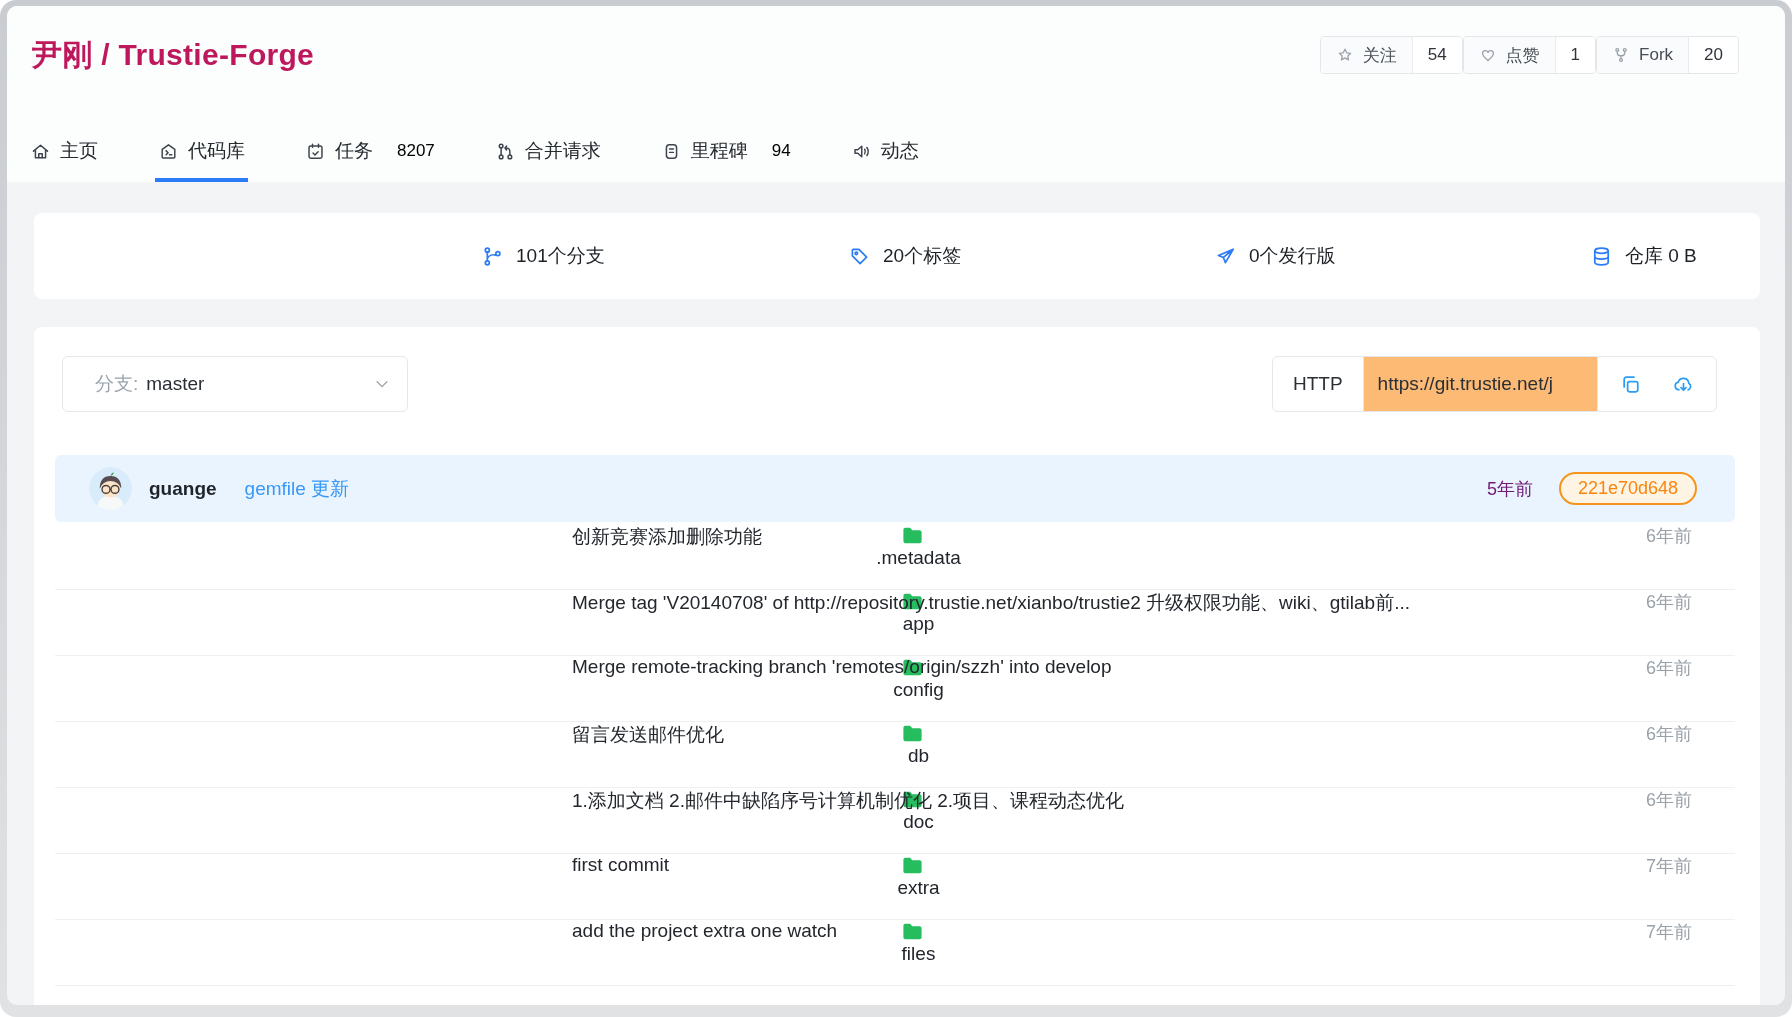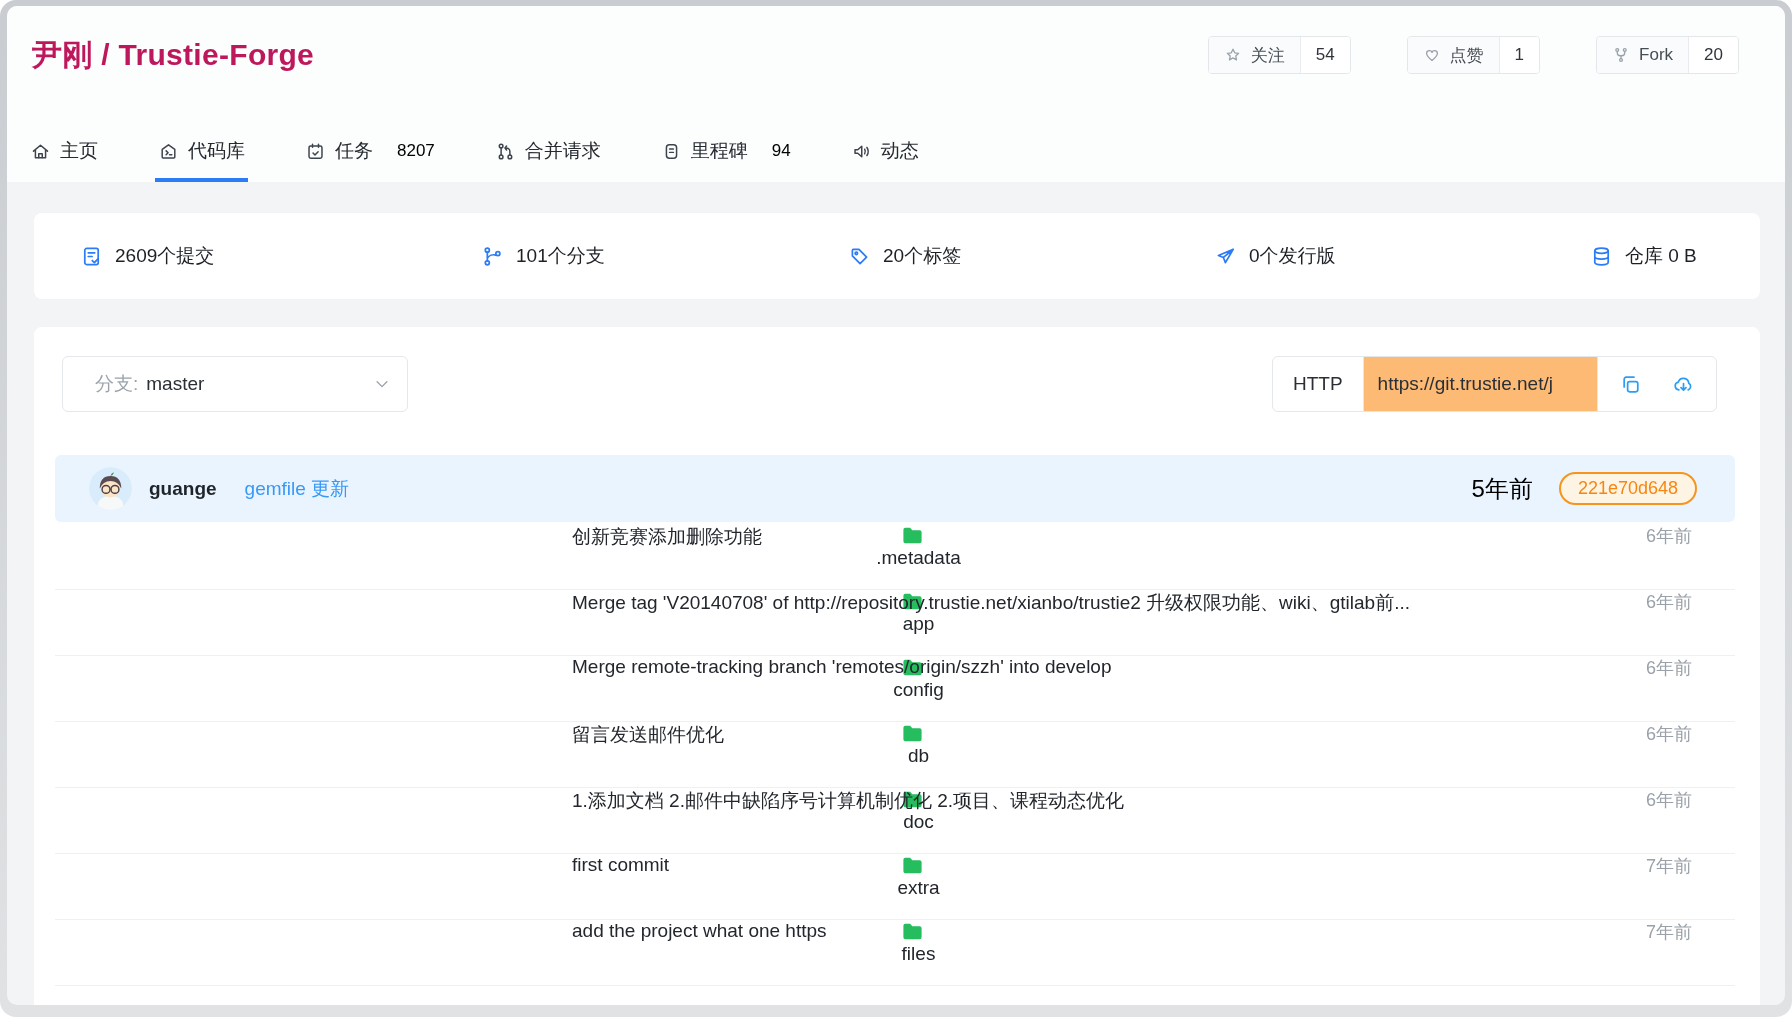--- a/index.html
+++ b/index.html
@@ -3,21 +3,21 @@
 <meta charset="utf-8">
 <style>
   * { margin:0; padding:0; box-sizing:border-box; }
   html,body { width:1792px; height:1017px; background:#fff; font-family:"Liberation Sans","DejaVu Sans",sans-serif; overflow:hidden; }
   .frame { position:absolute; inset:0; border-radius:16px; background:linear-gradient(#c9ccd0,#e0e2e4); }
   .app { position:absolute; left:7px; top:6px; right:7px; bottom:12px; background:#f3f4f6; border-radius:10px; overflow:hidden; }
 
   
   .top { position:absolute; top:0; left:0; right:0; height:176px; background:#fcfdfd; }
   .page-title { position:absolute; left:25px; top:29px; font-size:30px; font-weight:600; color:#be185d; letter-spacing:.3px; }
-  .actions { position:absolute; right:46px; top:30px; display:flex; gap:56px; }
+  .actions { position:absolute; right:46px; top:30px; display:flex; }
   .act-btn { display:flex; height:38px; border:1px solid #e4e7ea; border-radius:4px; overflow:hidden; background:#fff; cursor:pointer; font-size:17px; }
   .act-main { display:flex; align-items:center; gap:9px; padding:0 15px; background:#fafbfc; color:#474d55; }
   .act-main svg { width:18px; height:18px; stroke:#99a1aa; fill:none; stroke-width:1.7; stroke-linecap:round; stroke-linejoin:round; }
   .act-count { display:flex; align-items:center; padding:0 15px; border-left:1px solid #e9ebee; color:#30353c; background:#fff; }
 
   .tabs { position:absolute; left:20px; bottom:0; display:flex; gap:54px; }
   .tab { display:flex; align-items:center; gap:9px; font-size:19px; color:#262b31; padding:0 3px 14px 3px; border-bottom:4px solid transparent; cursor:pointer; }
   .tab.active { border-bottom-color:#2b7cf6; }
   .tab svg { width:21px; height:21px; stroke:#3e444c; fill:none; stroke-width:1.7; stroke-linecap:round; stroke-linejoin:round; }
   .tab .cnt { color:#000000; font-size:17px; margin-left:15px; }
@@ -39,21 +39,21 @@
   .proto { display:flex; align-items:center; padding:0 20px; font-size:19px; color:#2a2f36; border-right:1px solid #e4e7eb; cursor:pointer; }
   .clone-url { flex:1; min-width:0; border:none; outline:none; padding:0 14px; font-size:19px; color:#2a2f36; border-right:1px solid #e4e7eb; background:#fdba74; font-family:"Liberation Sans","DejaVu Sans",sans-serif; }
   .clone-icons { display:flex; align-items:center; gap:30px; padding:0 21px; }
   .clone-icons svg { width:23px; height:23px; stroke:#2b9df5; fill:none; stroke-width:1.8; stroke-linecap:round; stroke-linejoin:round; cursor:pointer; }
 
   .commit-bar { position:absolute; left:21px; right:25px; top:128px; height:67px; background:#eaf4fe; border-radius:6px; display:flex; align-items:center; padding:0 38px 0 34px; }
   .avatar { width:43px; height:43px; border-radius:50%; overflow:hidden; flex-shrink:0; }
   .author { margin-left:17px; font-size:19px; font-weight:700; color:#1f242a; }
   .commit-msg { margin-left:28px; font-size:19px; color:#3898f8; cursor:pointer; }
   .commit-right { margin-left:auto; display:flex; align-items:center; gap:26px; }
-  .commit-time { font-size:24px; color:#000000; }
+  .commit-time { font-size:18px; color:#701a75; }
   .hash-pill { border:2px solid #f7941d; color:#f7860f; background:#fdf4e4; border-radius:999px; padding:4px 17px; font-size:18px; cursor:pointer; }
 
   .ftable { position:absolute; left:21px; right:25px; top:197px; }
   .frow { position:relative; display:flex; align-items:center; height:66px; border-bottom:1px solid #eef0f3; padding-left:34px; cursor:pointer; background:#fff;flex-direction:column; }
   .frow svg { width:23px; height:23px; flex-shrink:0; }
   .fname { margin-left:13px; font-size:19px; color:#22262c; }
   .fmsg { position:absolute; left:517px; right:140px; font-size:19px; color:#23272d; white-space:nowrap; overflow:hidden; }
   .ftime { position:absolute; right:43px; font-size:18px; color:#9aa1a9; }
 </style>
 </head>
@@ -143,28 +143,20 @@
         <svg viewBox="0 0 24 24">
               <path d="M4.6 10 v4 h3.1 l4.6 4 V6 l-4.6 4 z"></path>
               <path d="M15.6 9.4 a5.2 5.2 0 0 1 0 5.2 M18.2 7.4 a8.4 8.4 0 0 1 0 9.2"></path>
             </svg>
         <span>动态</span>
       </div>
     </div>
   </div>
 
   <div class="stats">
-    <div class="stat" style="left:46px">
-      <svg viewBox="0 0 24 24">
-            <rect x="5" y="3.6" width="14" height="16.8" rx="2"></rect>
-            <path d="M8.6 8.2 h6.8 M8.6 12 h4"></path>
-            <path d="M12.8 16.2 l2.2 2.2 3.8-4"></path>
-          </svg>
-      <span>2609个提交</span>
-    </div>
     <div class="stat" style="left:447px">
       <svg viewBox="0 0 24 24">
             <circle cx="6.6" cy="5.4" r="2.1"></circle>
             <circle cx="6.6" cy="18.6" r="2.1"></circle>
             <circle cx="17.6" cy="9" r="2.1"></circle>
             <path d="M6.6 7.5 V16.5 M6.6 14 a7.6 7.6 0 0 1 8.9-3.4"></path>
           </svg>
       <span>101个分支</span>
     </div>
     <div class="stat" style="left:814px">
@@ -288,21 +280,21 @@
         <span class="fname">extra</span>
         <span class="fmsg">first commit</span>
         <span class="ftime">7年前</span>
       </div>
 
       <div class="frow">
         <svg viewBox="0 0 24 24">
               <path fill="#25bd5e" d="M2.5 6 a2 2 0 0 1 2-2 h5 l2.3 2.6 H19.5 a2 2 0 0 1 2 2 V18 a2 2 0 0 1-2 2 h-15 a2 2 0 0 1-2-2 Z"></path>
             </svg>
         <span class="fname">files</span>
-        <span class="fmsg">add the project what one https</span>
+        <span class="fmsg">add the project extra one watch</span>
         <span class="ftime">7年前</span>
       </div>
 
       <div class="frow">
 
         <span class="fname"></span>
         <span class="fmsg"></span>
         <span class="ftime"></span>
       </div>
 

